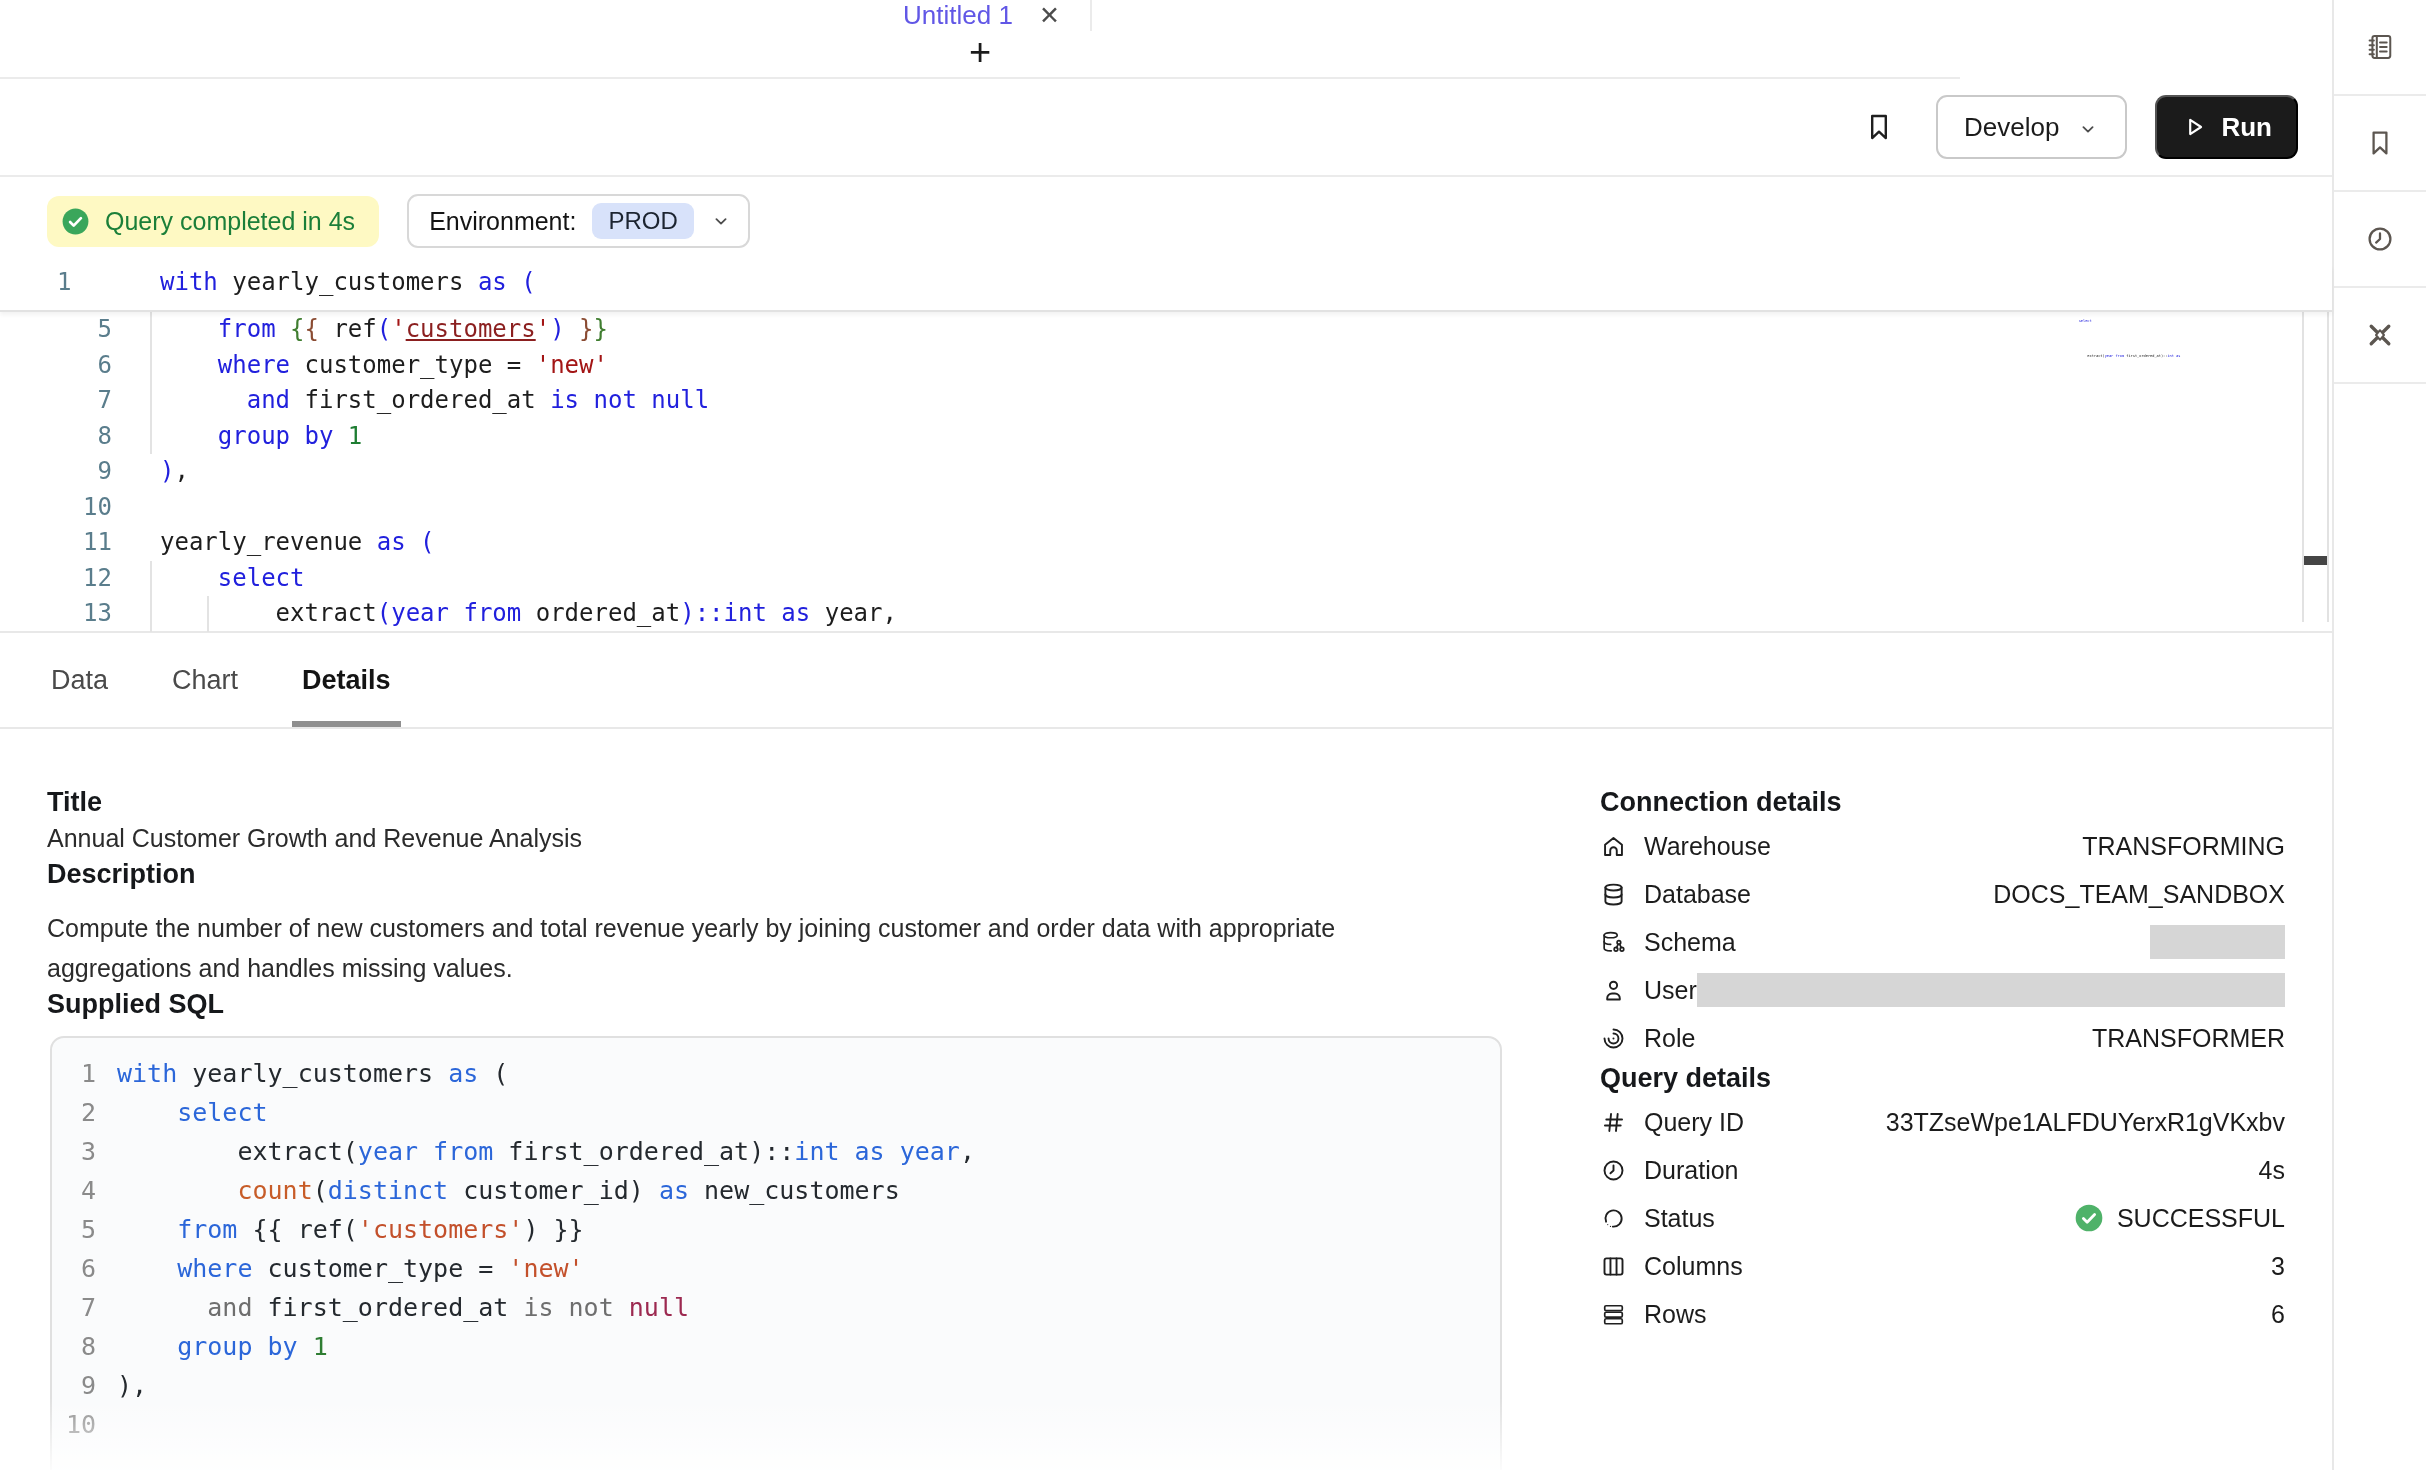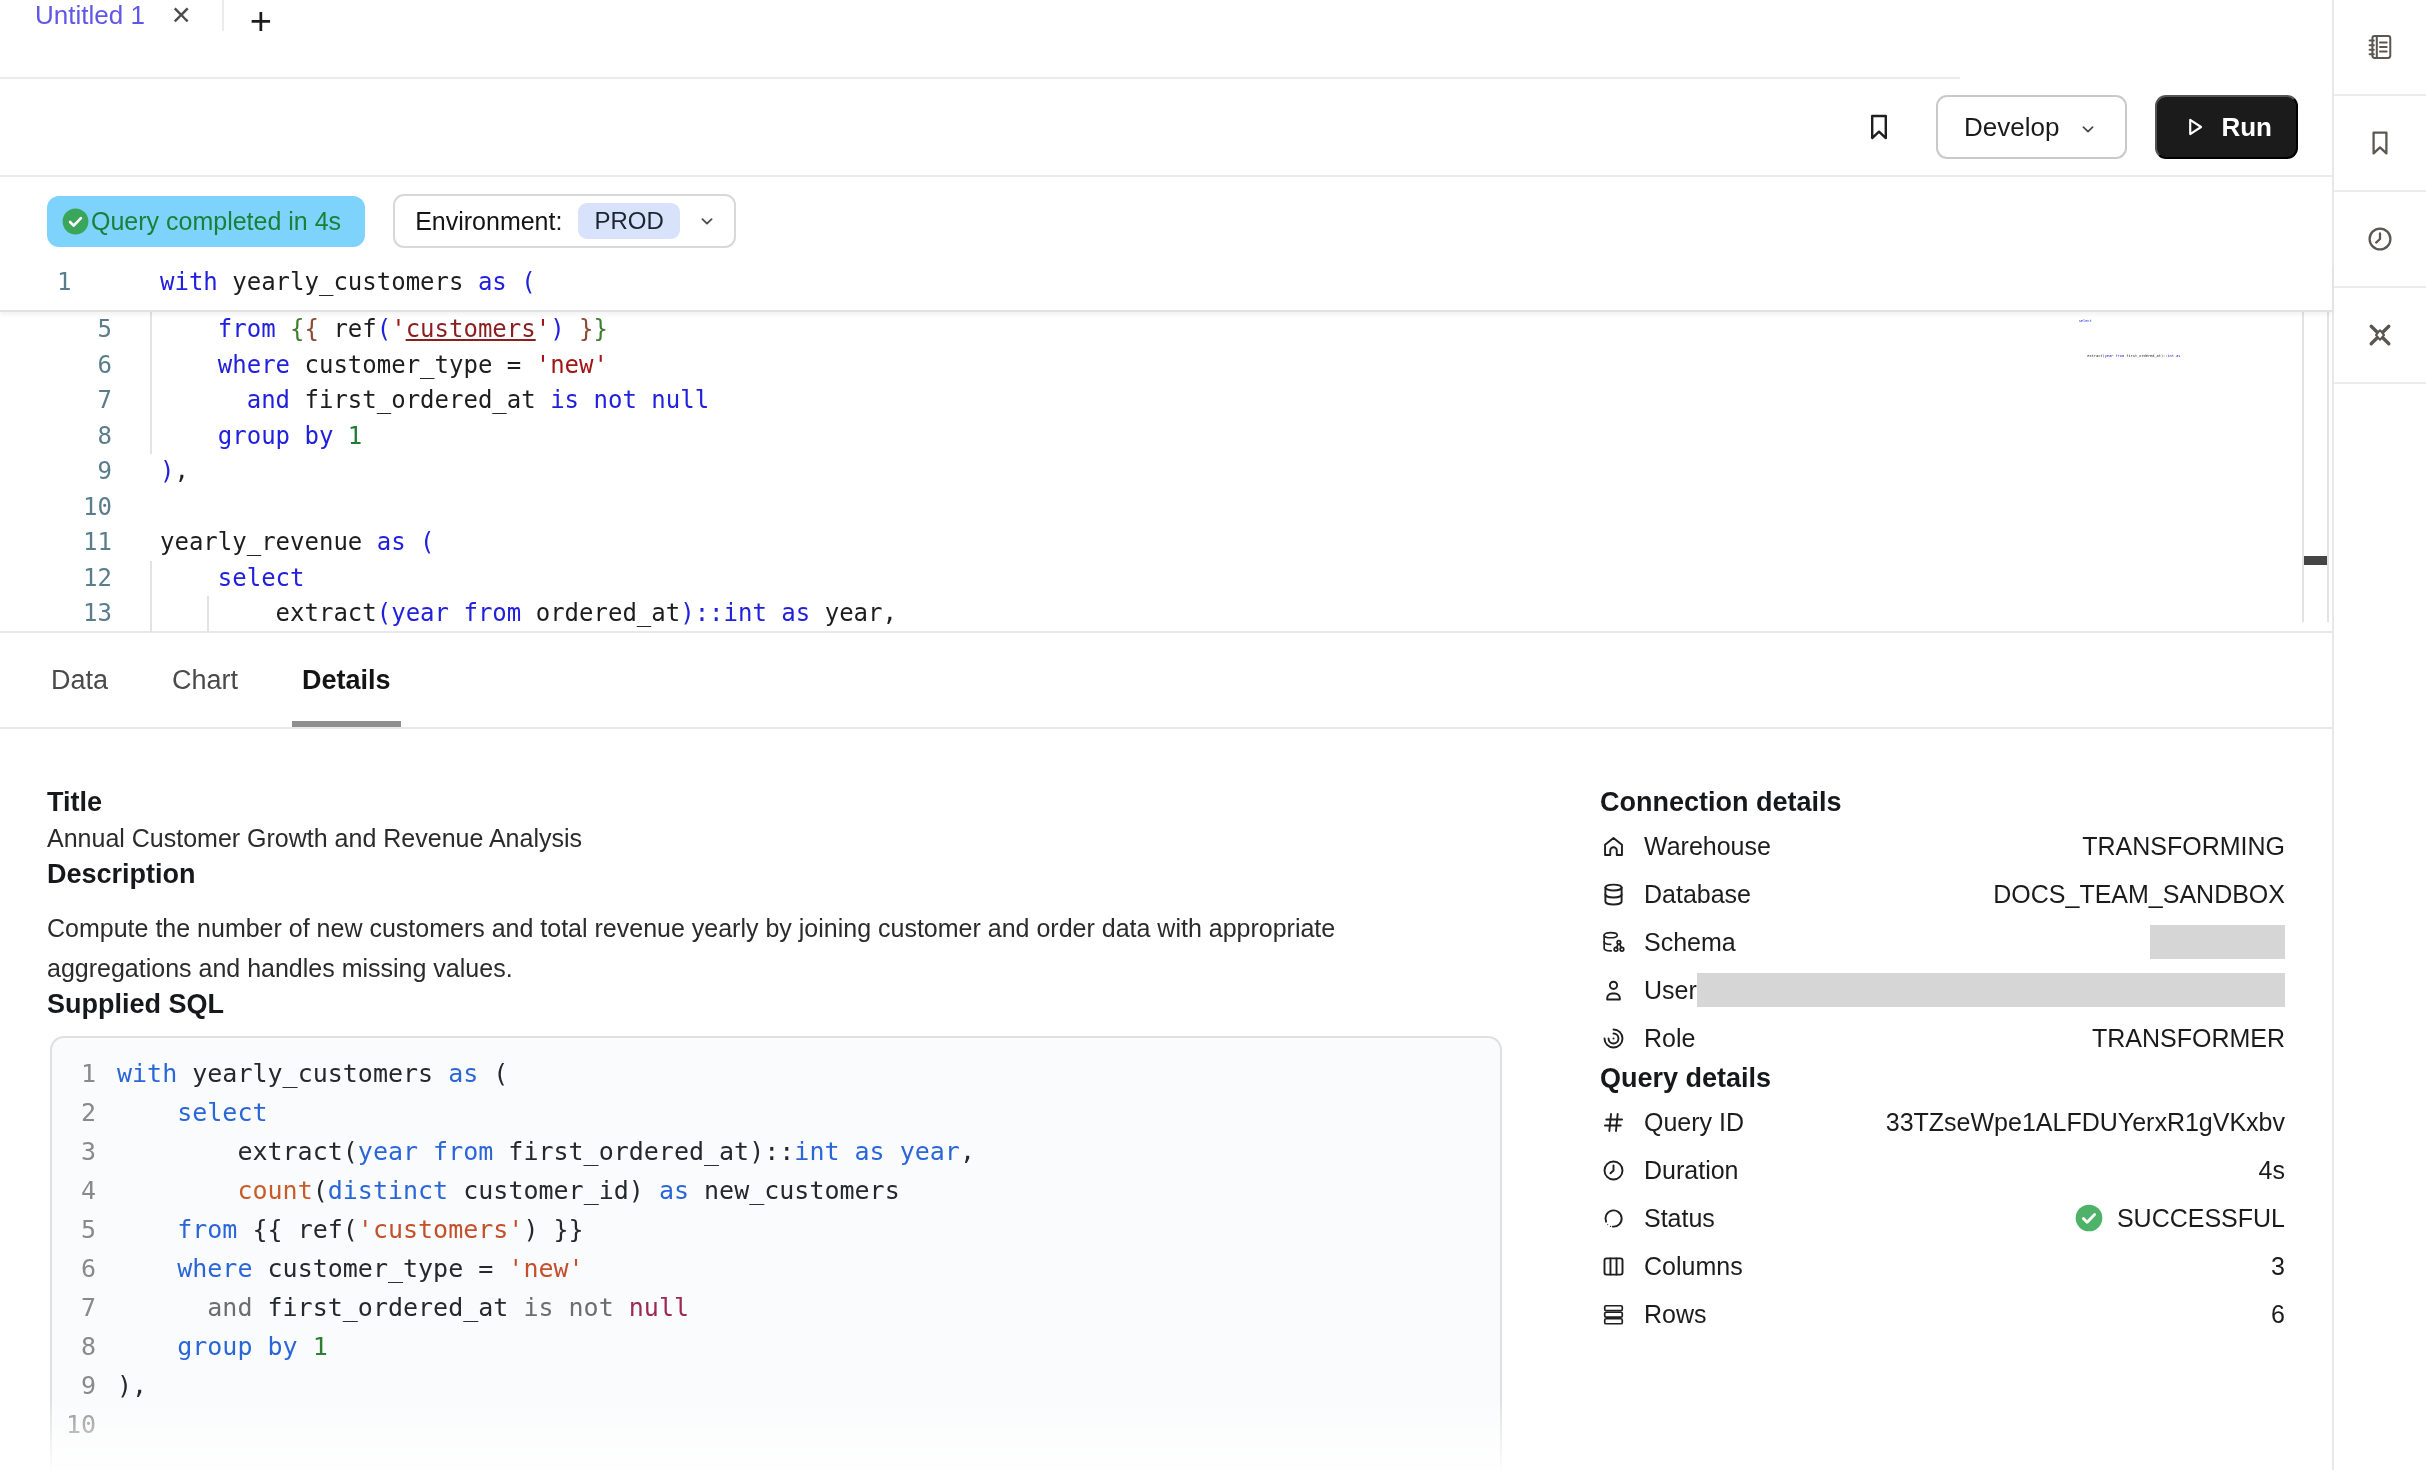--- a/index.html
+++ b/index.html
@@ -3,21 +3,21 @@
 <meta charset="utf-8">
 <style>
   * { margin:0; padding:0; box-sizing:border-box; }
   html,body { width:2426px; height:1470px; overflow:hidden; background:#fff;
     font-family:"Liberation Sans", sans-serif; color:#1c1e21; }
   .abs { position:absolute; }
   #stage { position:relative; width:2426px; height:1470px; background:#fff; }
 
   
   #tabbar { left:0; top:0; width:1960px; height:79px; border-bottom:2px solid #ebebeb;
-    display:flex; align-items:flex-start; }
+    display:flex; align-items:center;flex-direction:column; }
   .doc-tab { display:flex; align-items:center; gap:26px; padding:0 30px 0 35px;
     border-right:2px solid #ebebeb; cursor:pointer; }
   .doc-tab-label { font-size:26px; color:#6157e6; }
   .tab-close { font-size:25px; color:#4c4c4c; line-height:1; }
   .new-tab { display:flex; align-items:center; padding:0 26px; font-size:38px;
     font-weight:300; color:#1b1b1b; cursor:pointer; }
 
   
   #toolbar { left:0; top:79px; width:2332px; height:98px; border-bottom:2px solid #ebebeb;
     display:flex; align-items:center; justify-content:flex-end; padding-right:34px; }
@@ -26,21 +26,21 @@
     display:flex; align-items:center; gap:18px; border:2px solid #c9c9c9; border-radius:11px;
     background:#fff; font-size:26px; color:#1b1b1b; cursor:pointer; }
   .btn-run { height:64px; min-width:124px; padding:0 24px; display:flex; align-items:center;
     gap:14px; background:#1b1b1b; border-radius:11px; color:#fff; font-size:26px;
     font-weight:600; cursor:pointer; }
   .chev { width:22px; height:22px; color:#4d4d4d; }
 
   
   #statusrow { left:0; top:177px; width:2332px; height:88px; display:flex;
     align-items:center; padding-left:47px; gap:28px; }
-  .badge-ok { display:flex; align-items:center; background:#7dd3fc;
+  .badge-ok { display:flex; align-items:center; gap:14px; background:#fef9c3;
     border-radius:12px; padding:10px 24px 10px 13px; }
   .badge-ok-text { font-size:25px; font-weight:500; color:#1b7f39; }
   .env-box { display:flex; align-items:center; gap:16px; border:2px solid #d8d8d8;
     border-radius:11px; padding:7px 16px 7px 20px; cursor:pointer; }
   .env-label { font-size:25px; color:#141414; }
   .env-pill { background:#d8e2fa; border-radius:9px; padding:4px 16px; font-size:24px;
     font-weight:500; color:#1c2430; }
 
   
   #editor { left:0; top:265px; width:2332px; height:368px; border-bottom:2px solid #e8e8e8;

